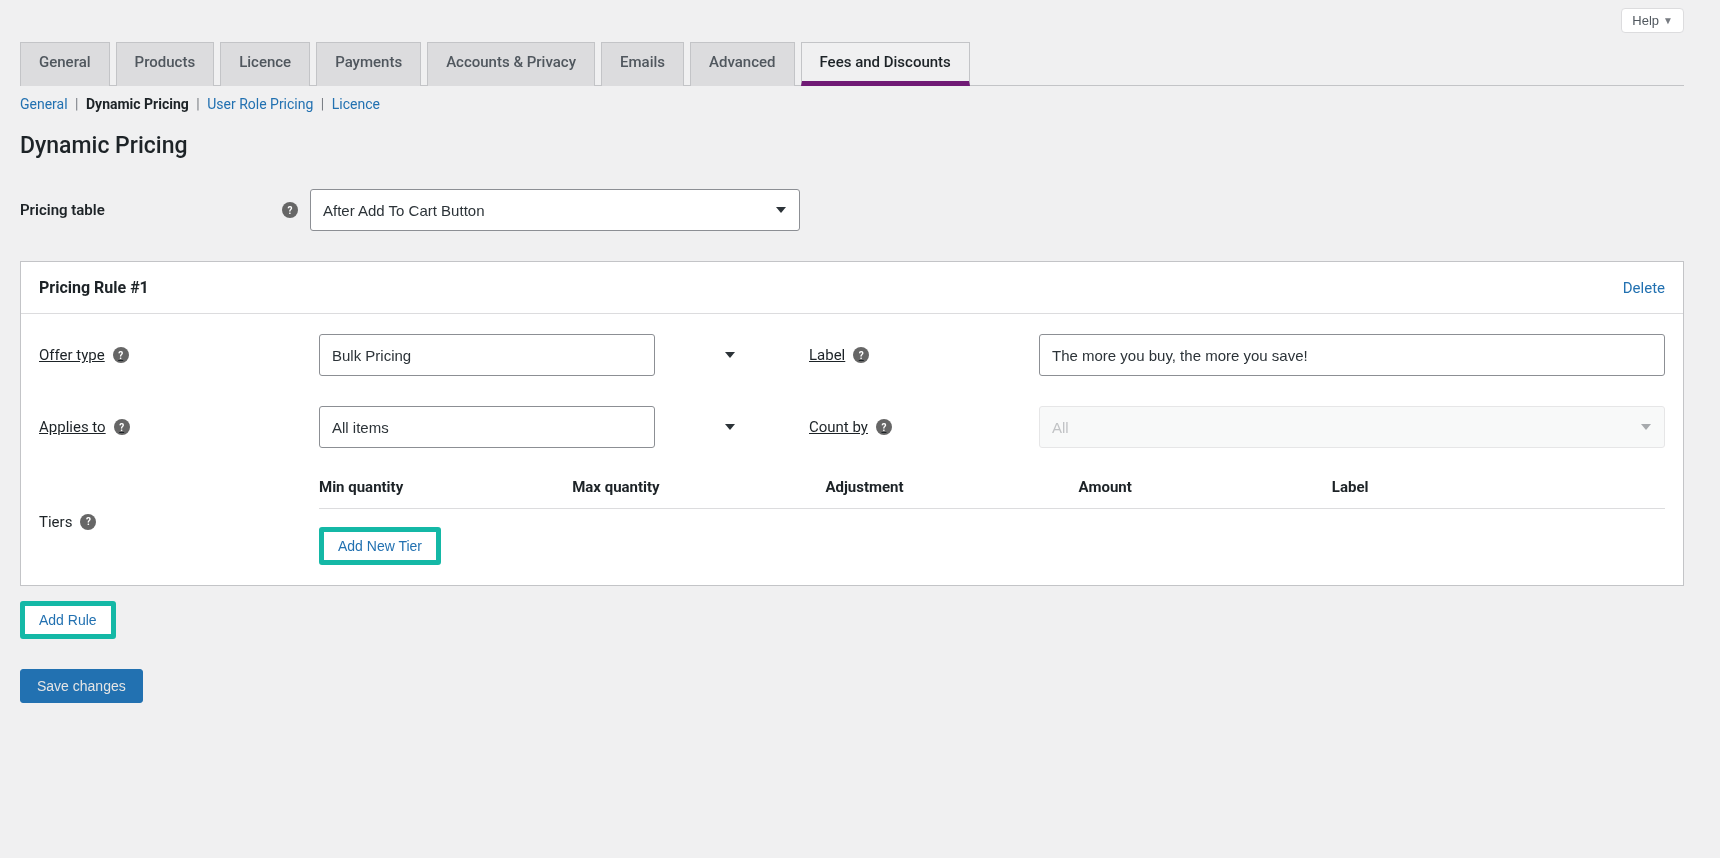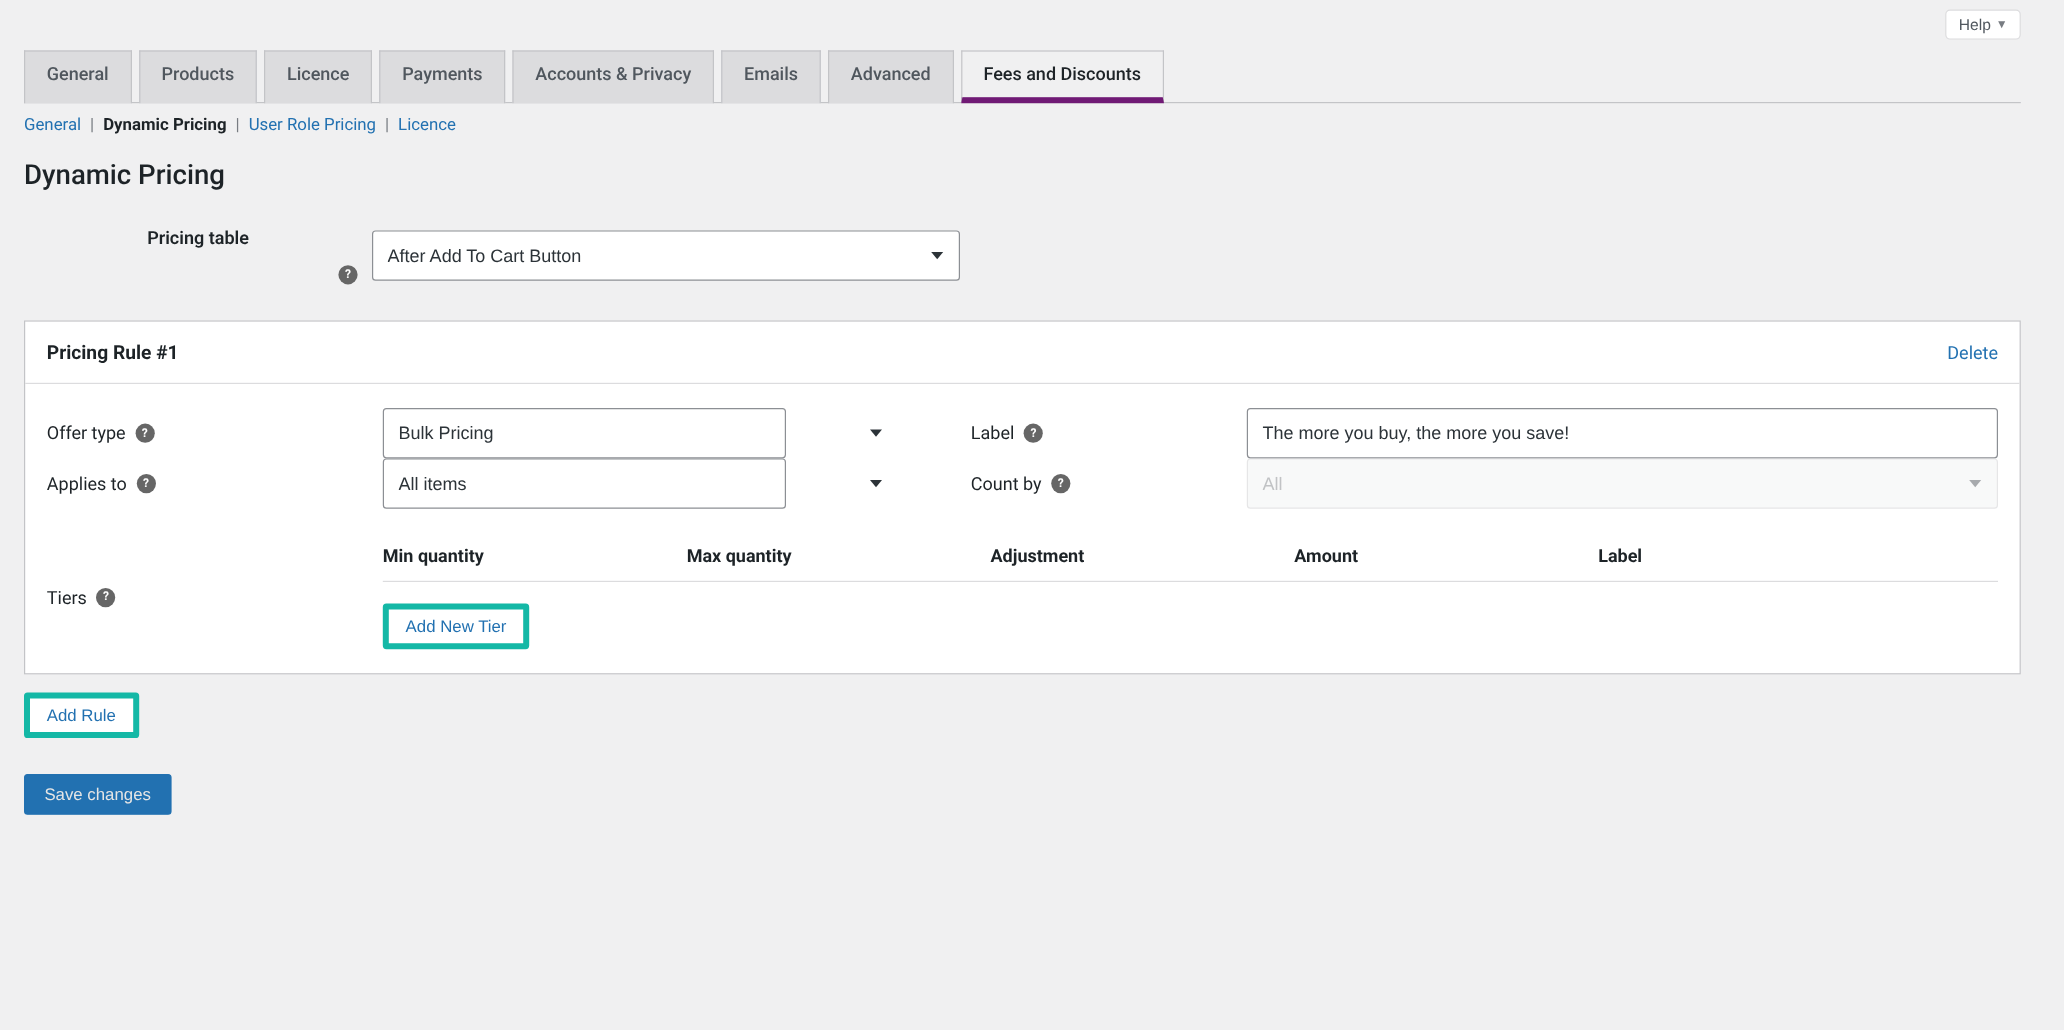--- a/index.html
+++ b/index.html
@@ -88,21 +88,20 @@
   margin-bottom: 30px;
 }
 .form-row .label-col {
   width: 290px;
   display: flex;
   align-items: center;
   gap: 14px;
   font-size: 15px;
   font-weight: 600;
   color: #1d2327;
-  flex-direction: column;
 }
 .help-icon {
   display: inline-flex;
   align-items: center;
   justify-content: center;
   width: 16px;
   height: 16px;
   border-radius: 50%;
   background: #666;
   color: #fff;
@@ -183,21 +182,23 @@
   color: #2271b1;
   text-decoration: none;
   font-size: 15px;
 }
 .panel-body {
   padding: 20px 18px;
 }
 .rule-grid {
   display: grid;
   grid-template-columns: 280px 430px 60px 230px 1fr;
-  align-items: center;
+  row-gap: 30px;
+  align-items: center;
+  text-decoration: underline;
 }
 .rule-label {
   font-size: 15px;
   color: #1d2327;
   display: flex;
   align-items: center;
   gap: 8px;
 }
 .text-input {
   background: #fff;

